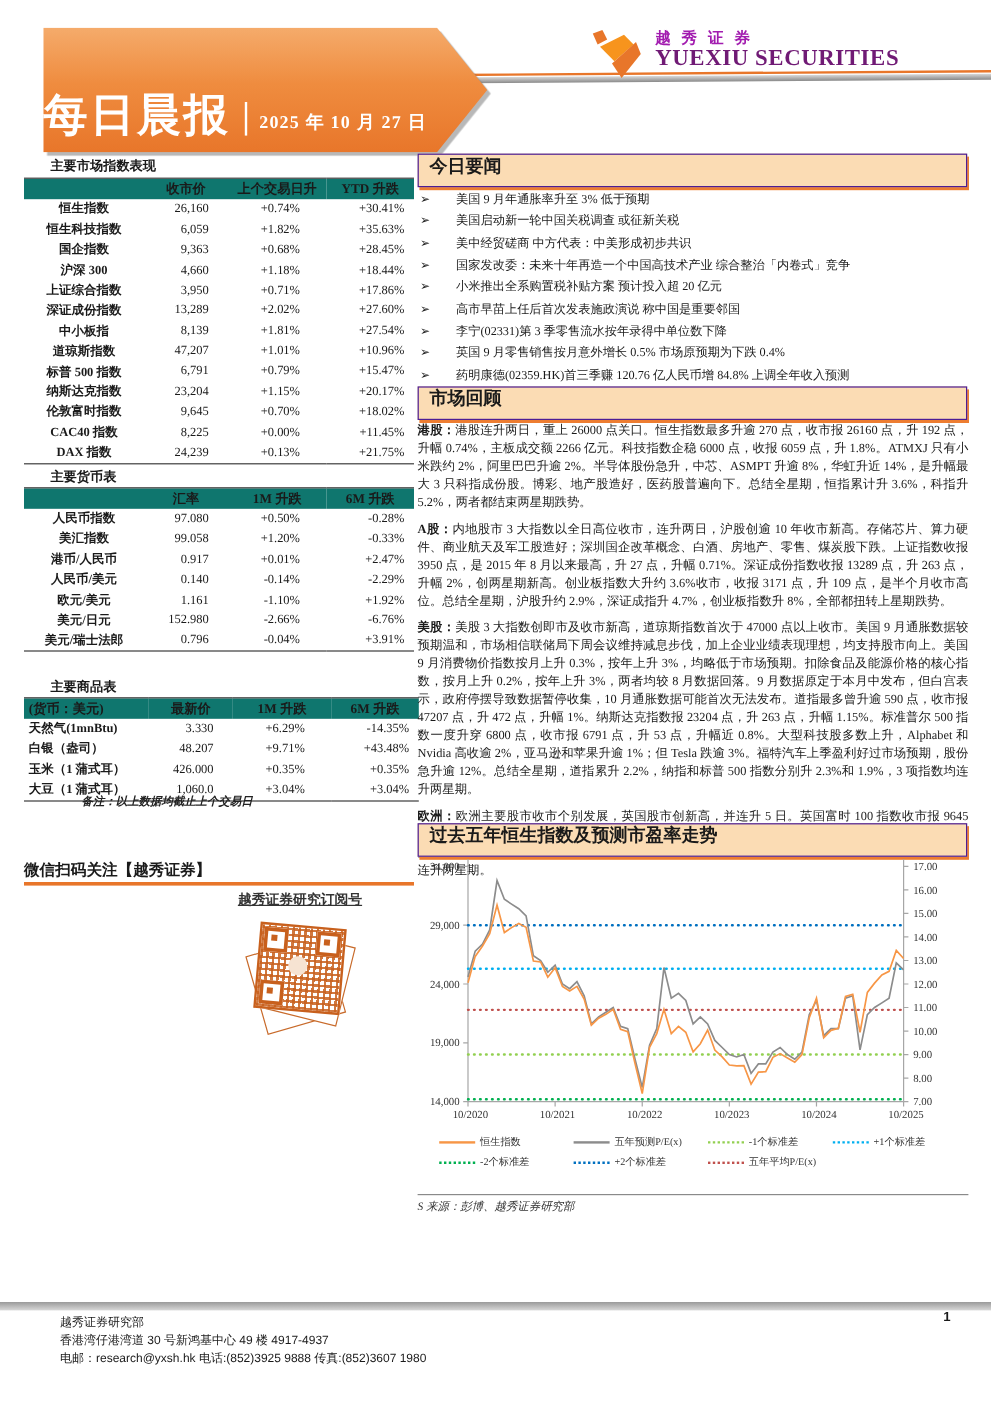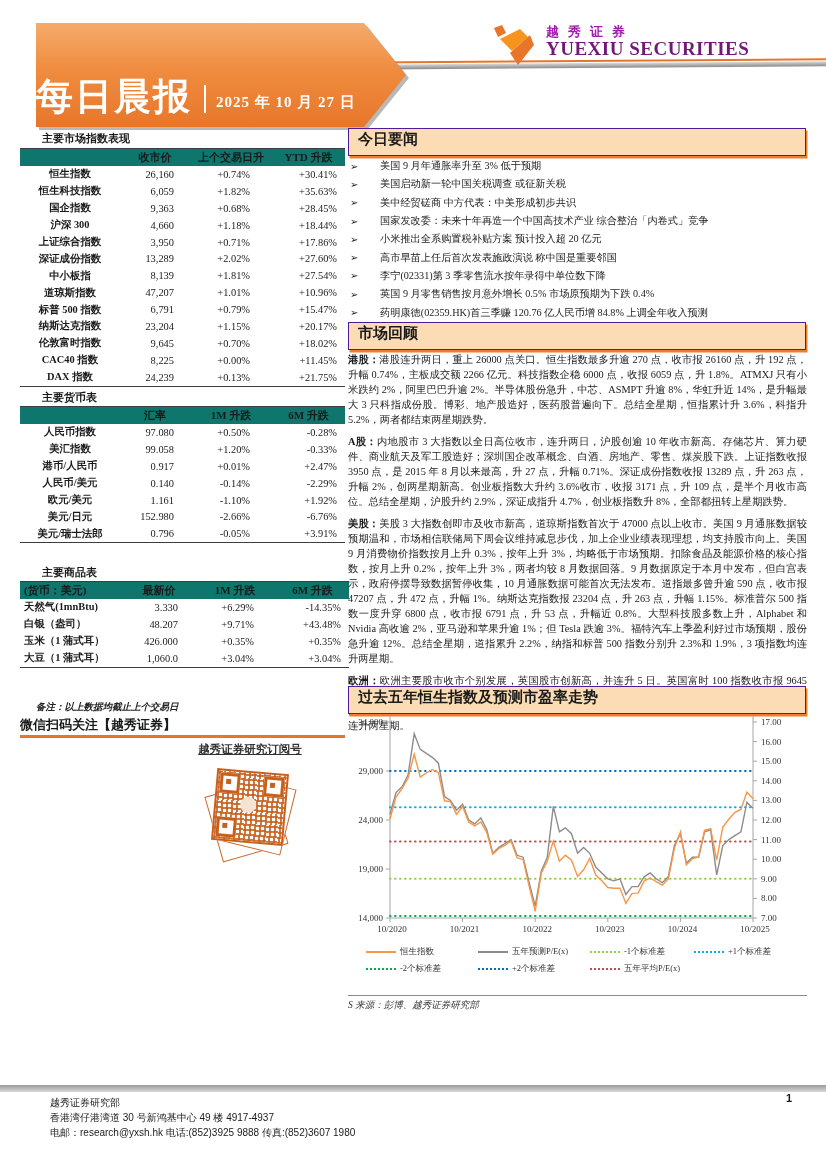--- a/index.html
+++ b/index.html
@@ -251,21 +251,21 @@
         </tr>
         <tr>
           <td>美元/日元</td>
           <td>152.980</td>
           <td>-2.66%</td>
           <td>-6.76%</td>
         </tr>
         <tr>
           <td>美元/瑞士法郎</td>
           <td>0.796</td>
-          <td>-0.05%</td>
+          <td>-0.04%</td>
           <td>+3.91%</td>
         </tr>
       </tbody>
     </table>
 
   <div class="l-title" style="top:565px;">主要商品表</div>
   <table class="dtable first-left" id="commodity-table" style="top:581px;">
       <thead>
         <tr>
           <th style="width: 100px;">(货币：美元)</th>
@@ -295,21 +295,21 @@
         </tr>
         <tr>
           <td>大豆（1 蒲式耳）</td>
           <td>1,060.0</td>
           <td>+3.04%</td>
           <td>+3.04%</td>
         </tr>
       </tbody>
     </table>
 
-  <div class="tnote" style="top:701px;">备注：以上数据均截止上个交易日</div>
+  <div class="tnote" style="top:662px;margin-left:32px;">备注：以上数据均截止上个交易日</div>
 
   <div class="wx-title" style="top:716px;">微信扫码关注【越秀证券】</div>
   <div class="wx-rule" style="top:735px;"></div>
 
   <div class="qr-block" style="left:190px;top:742px;">
     <div class="qr-label">越秀证券研究订阅号</div>
     <div class="qr-stage">
       <div class="qr-paper p1"></div>
       <div class="qr-paper p2"></div>
       <div class="qr-front">

